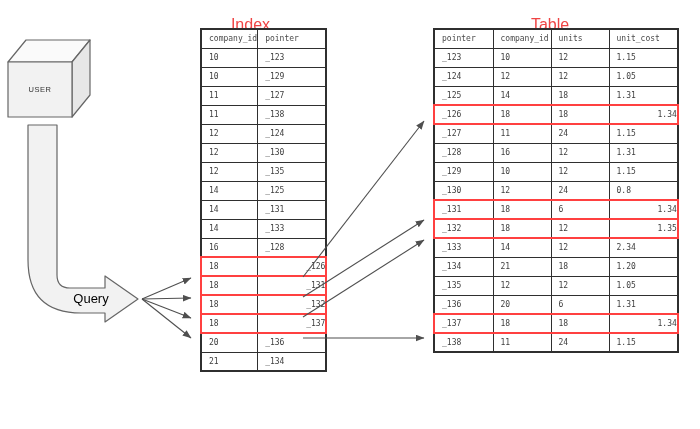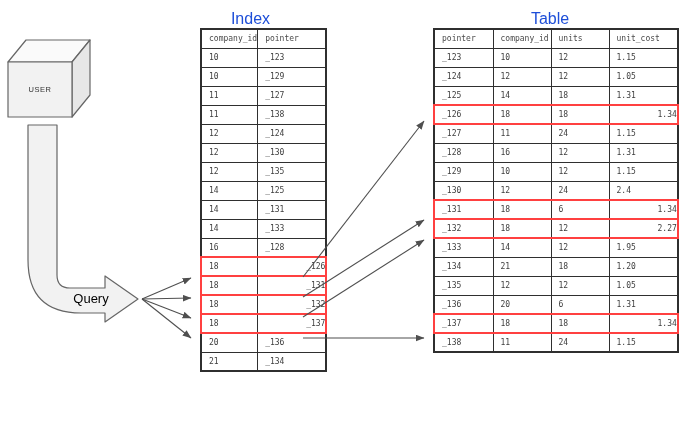--- a/index.html
+++ b/index.html
@@ -1,22 +1,22 @@
 <!DOCTYPE html>
 <html style="--hl: #ff4040; --border: #2f2f2f; --arrow: #4f4f4f; --shape-fill: #f2f2f2; --shape-stroke: #666666;"><head>
 <meta charset="utf-8">
 <style>
   html,body{margin:0;padding:0;}
   body{
     width:700px;height:429px;position:relative;background:#ffffff;
     font-family:"Liberation Sans",sans-serif;overflow:hidden;
   }
   .tbl-title{
-    position:absolute;top:8px;height:22px;line-height:22px;
-    text-align:center;font-size:16px;color:#1d4ed8;
+    position:absolute;top:14px;height:22px;line-height:22px;
+    text-align:center;font-size:16px;color:#ef4444;
   }
   #index-title{left:200px;width:101px;}
   #table-title{left:433px;width:234px;text-align:center;}
   .dtable{
     border-collapse:collapse;table-layout:fixed;
     font-family:"DejaVu Sans Mono","Liberation Mono",monospace;
     font-size:8px;color:#3d3d3d;border:2px solid var(--border);
   }
   .dtable th,.dtable td{
     border:1px solid var(--border);height:19px;box-sizing:border-box;
@@ -184,39 +184,39 @@
         <tr>
           <td>_129</td>
           <td>10</td>
           <td>12</td>
           <td>1.15</td>
         </tr>
         <tr>
           <td>_130</td>
           <td>12</td>
           <td>24</td>
-          <td>2.4</td>
+          <td>0.8</td>
         </tr>
         <tr class="hl">
           <td>_131</td>
           <td>18</td>
           <td>6</td>
           <td>1.34</td>
         </tr>
         <tr class="hl">
           <td>_132</td>
           <td>18</td>
           <td>12</td>
-          <td>2.27</td>
+          <td>1.35</td>
         </tr>
         <tr>
           <td>_133</td>
           <td>14</td>
           <td>12</td>
-          <td>1.95</td>
+          <td>2.34</td>
         </tr>
         <tr>
           <td>_134</td>
           <td>21</td>
           <td>18</td>
           <td>1.20</td>
         </tr>
         <tr>
           <td>_135</td>
           <td>12</td>

